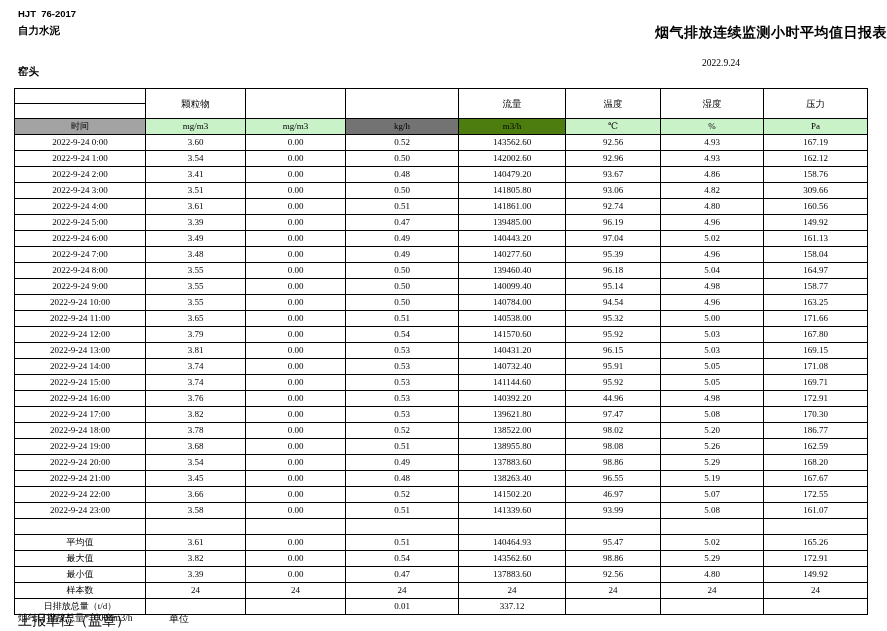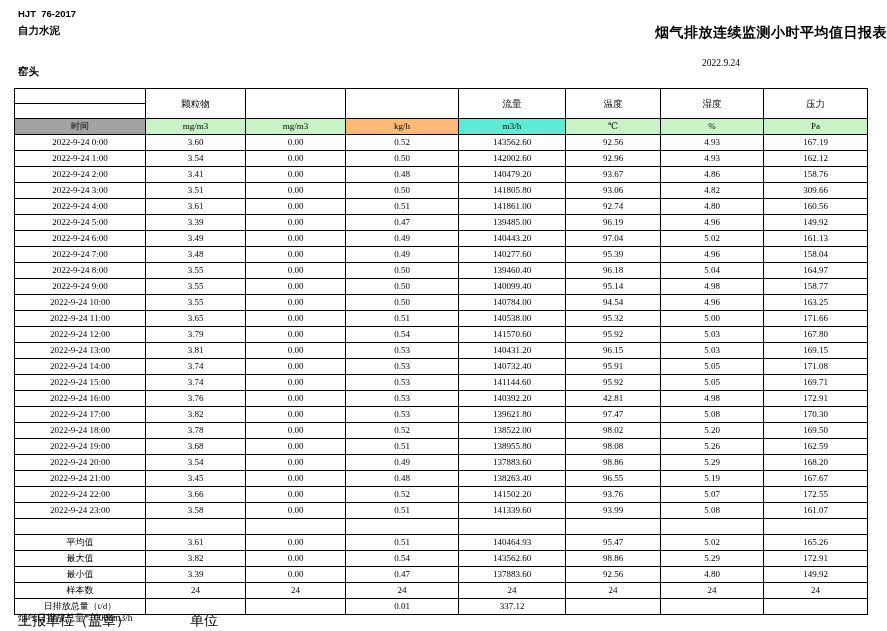--- a/index.html
+++ b/index.html
@@ -54,22 +54,22 @@
   table.report td.group-cell { height: 29px; font-size: 9.5px; }
   .footer-note {
     position: absolute; left: 18px; top: 612px;
     font-size: 9.5px;
   }
   .report-unit-label {
     position: absolute; left: 18px; top: 612px;
     font-size: 14px;
   }
   .unit-label {
-    position: absolute; left: 190px; top: 612px;
-    font-size: 14px;
+    position: absolute; left: 169px; top: 612px;
+    font-size: 10px;
   }
 </style>
 </head>
 <body>
 
 <div id="page">
   <div class="doc-code">HJT  76-2017</div>
   <div class="doc-title">烟气排放连续监测小时平均值日报表</div>
   <div class="company">自力水泥</div>
   <div class="station">窑头</div>
@@ -97,22 +97,22 @@
           <td rowspan="2" class="group-cell">湿度</td>
           <td rowspan="2" class="group-cell">压力</td>
         </tr>
         <tr class="group-row">
           <td></td>
         </tr>
         <tr>
           <td style="background: #a3a3a3;">时间</td>
           <td style="background: rgb(201, 242, 201);">mg/m3</td>
           <td style="background: rgb(201, 242, 201);">mg/m3</td>
-          <td style="background: #fdba74;">kg/h</td>
-          <td style="background: #5eead4;">m3/h</td>
+          <td style="background: #737373;">kg/h</td>
+          <td style="background: #4d7c0f;">m3/h</td>
           <td style="background: rgb(201, 242, 201);">℃</td>
           <td style="background: rgb(201, 242, 201);">%</td>
           <td style="background: rgb(201, 242, 201);">Pa</td>
         </tr>
         <tr>
           <td>2022-9-24 0:00</td>
           <td>3.60</td>
           <td>0.00</td>
           <td>0.52</td>
           <td>143562.60</td>
@@ -269,21 +269,21 @@
           <td>95.92</td>
           <td>5.05</td>
           <td>169.71</td>
         </tr>
         <tr>
           <td>2022-9-24 16:00</td>
           <td>3.76</td>
           <td>0.00</td>
           <td>0.53</td>
           <td>140392.20</td>
-          <td>42.81</td>
+          <td>44.96</td>
           <td>4.98</td>
           <td>172.91</td>
         </tr>
         <tr>
           <td>2022-9-24 17:00</td>
           <td>3.82</td>
           <td>0.00</td>
           <td>0.53</td>
           <td>139621.80</td>
           <td>97.47</td>
@@ -291,21 +291,21 @@
           <td>170.30</td>
         </tr>
         <tr>
           <td>2022-9-24 18:00</td>
           <td>3.78</td>
           <td>0.00</td>
           <td>0.52</td>
           <td>138522.00</td>
           <td>98.02</td>
           <td>5.20</td>
-          <td>169.50</td>
+          <td>186.77</td>
         </tr>
         <tr>
           <td>2022-9-24 19:00</td>
           <td>3.68</td>
           <td>0.00</td>
           <td>0.51</td>
           <td>138955.80</td>
           <td>98.08</td>
           <td>5.26</td>
           <td>162.59</td>
@@ -329,21 +329,21 @@
           <td>96.55</td>
           <td>5.19</td>
           <td>167.67</td>
         </tr>
         <tr>
           <td>2022-9-24 22:00</td>
           <td>3.66</td>
           <td>0.00</td>
           <td>0.52</td>
           <td>141502.20</td>
-          <td>93.76</td>
+          <td>46.97</td>
           <td>5.07</td>
           <td>172.55</td>
         </tr>
         <tr>
           <td>2022-9-24 23:00</td>
           <td>3.58</td>
           <td>0.00</td>
           <td>0.51</td>
           <td>141339.60</td>
           <td>93.99</td>

